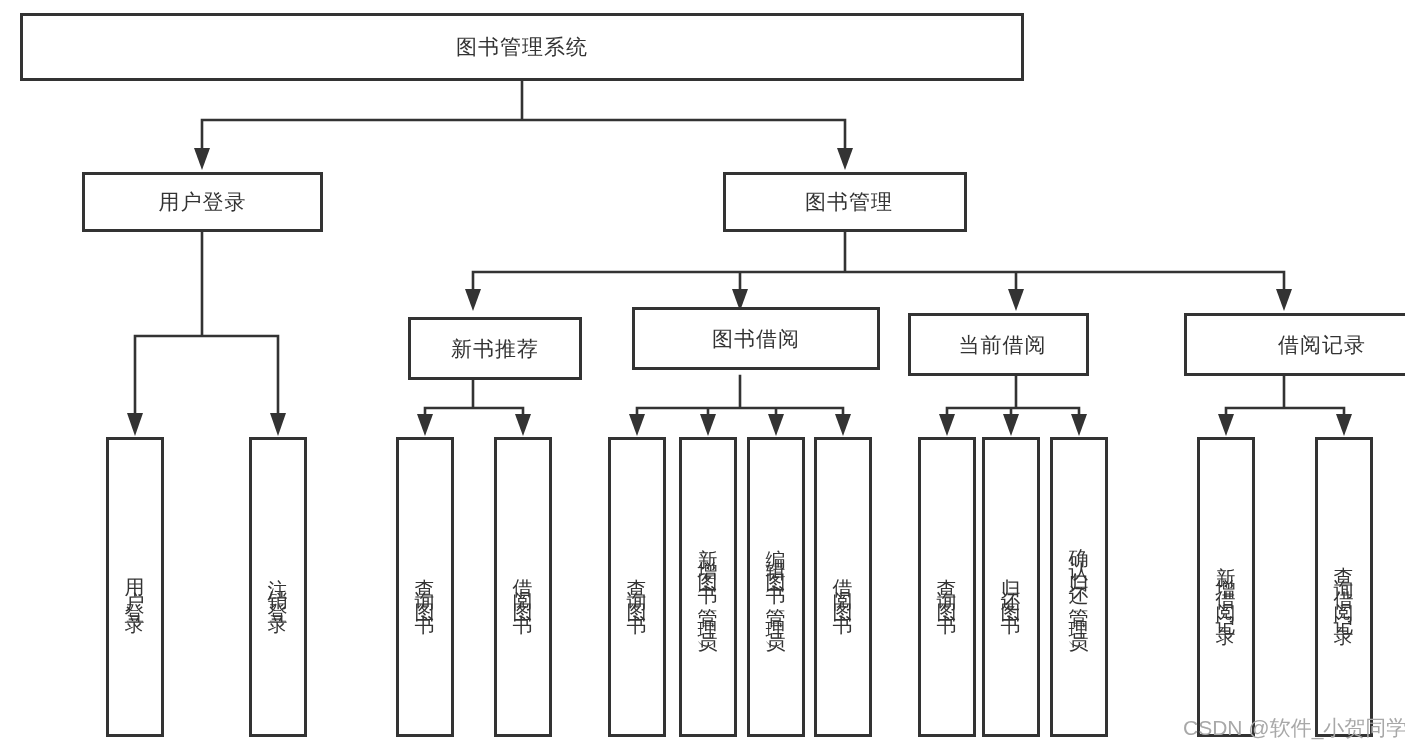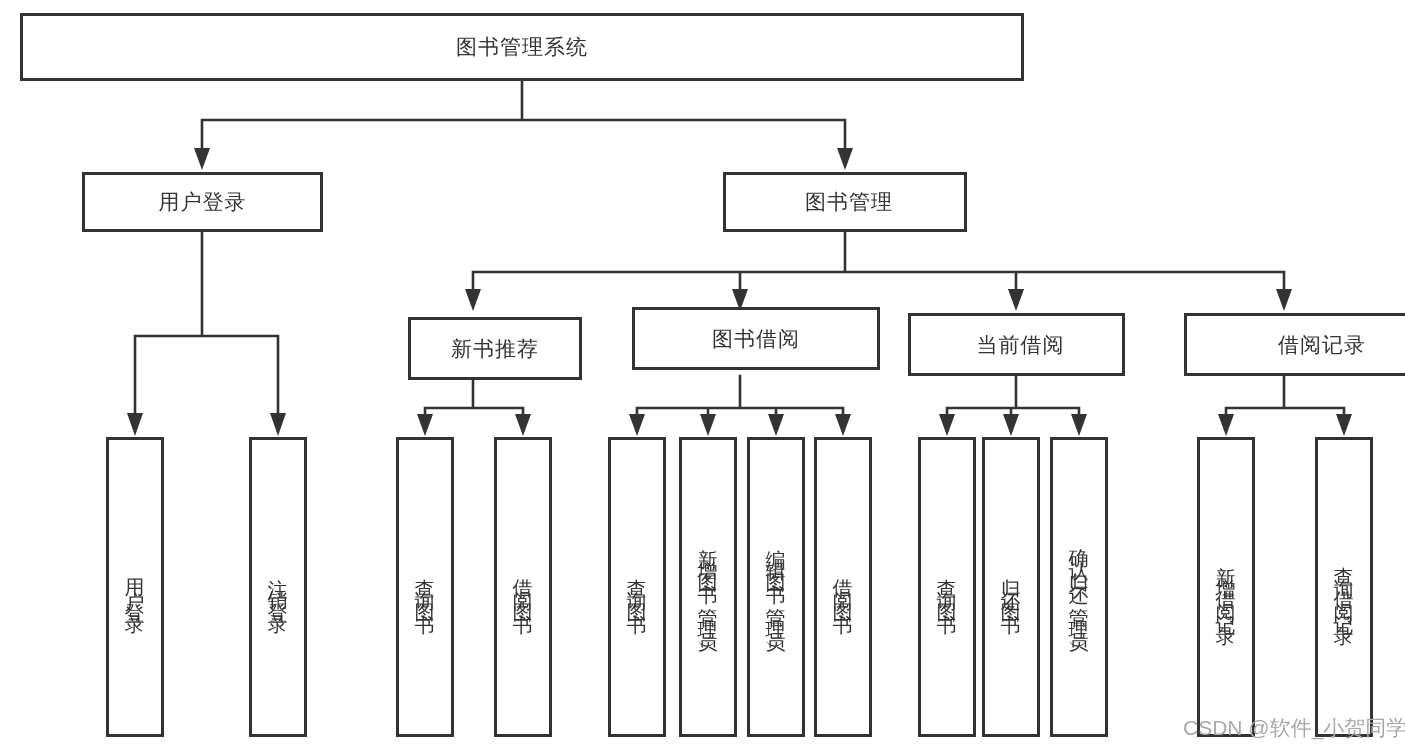--- a/index.html
+++ b/index.html
@@ -120,21 +120,21 @@
     <polygon points="1336,414 1352,414 1344,436"></polygon>
   </svg>
 
   <div class="hbox" style="left:20px; top:13px; width:1004px; height:68px;">图书管理系统</div>
 
   <div class="hbox" style="left:82px; top:172px; width:241px; height:60px;">用户登录</div>
   <div class="hbox" style="left:723px; top:172px; width:244px; height:60px;padding-left:8px;">图书管理</div>
 
   <div class="hbox" style="left:364px; top:317px; width:174px; height:63px;margin-left:44px;">新书推荐</div>
   <div class="hbox" style="left:632px; top:307px; width:248px; height:63px;">图书借阅</div>
-  <div class="hbox" style="left:908px; top:313px; width:217px; height:63px;padding-left:8px;">当前借阅</div>
+  <div class="hbox" style="left:908px; top:313px; width:181px; height:63px;padding-left:8px;">当前借阅</div>
   <div class="hbox" style="left:1184px; top:313px; width:240px; height:63px;padding-left:36px;">借阅记录</div>
 
   <div class="vbox" style="left:106px;">
     <span>用户登录</span>
   </div>
   <div class="vbox" style="left:249px;">
     <span>注销登录</span>
   </div>
 
   <div class="vbox" style="left:396px;">

